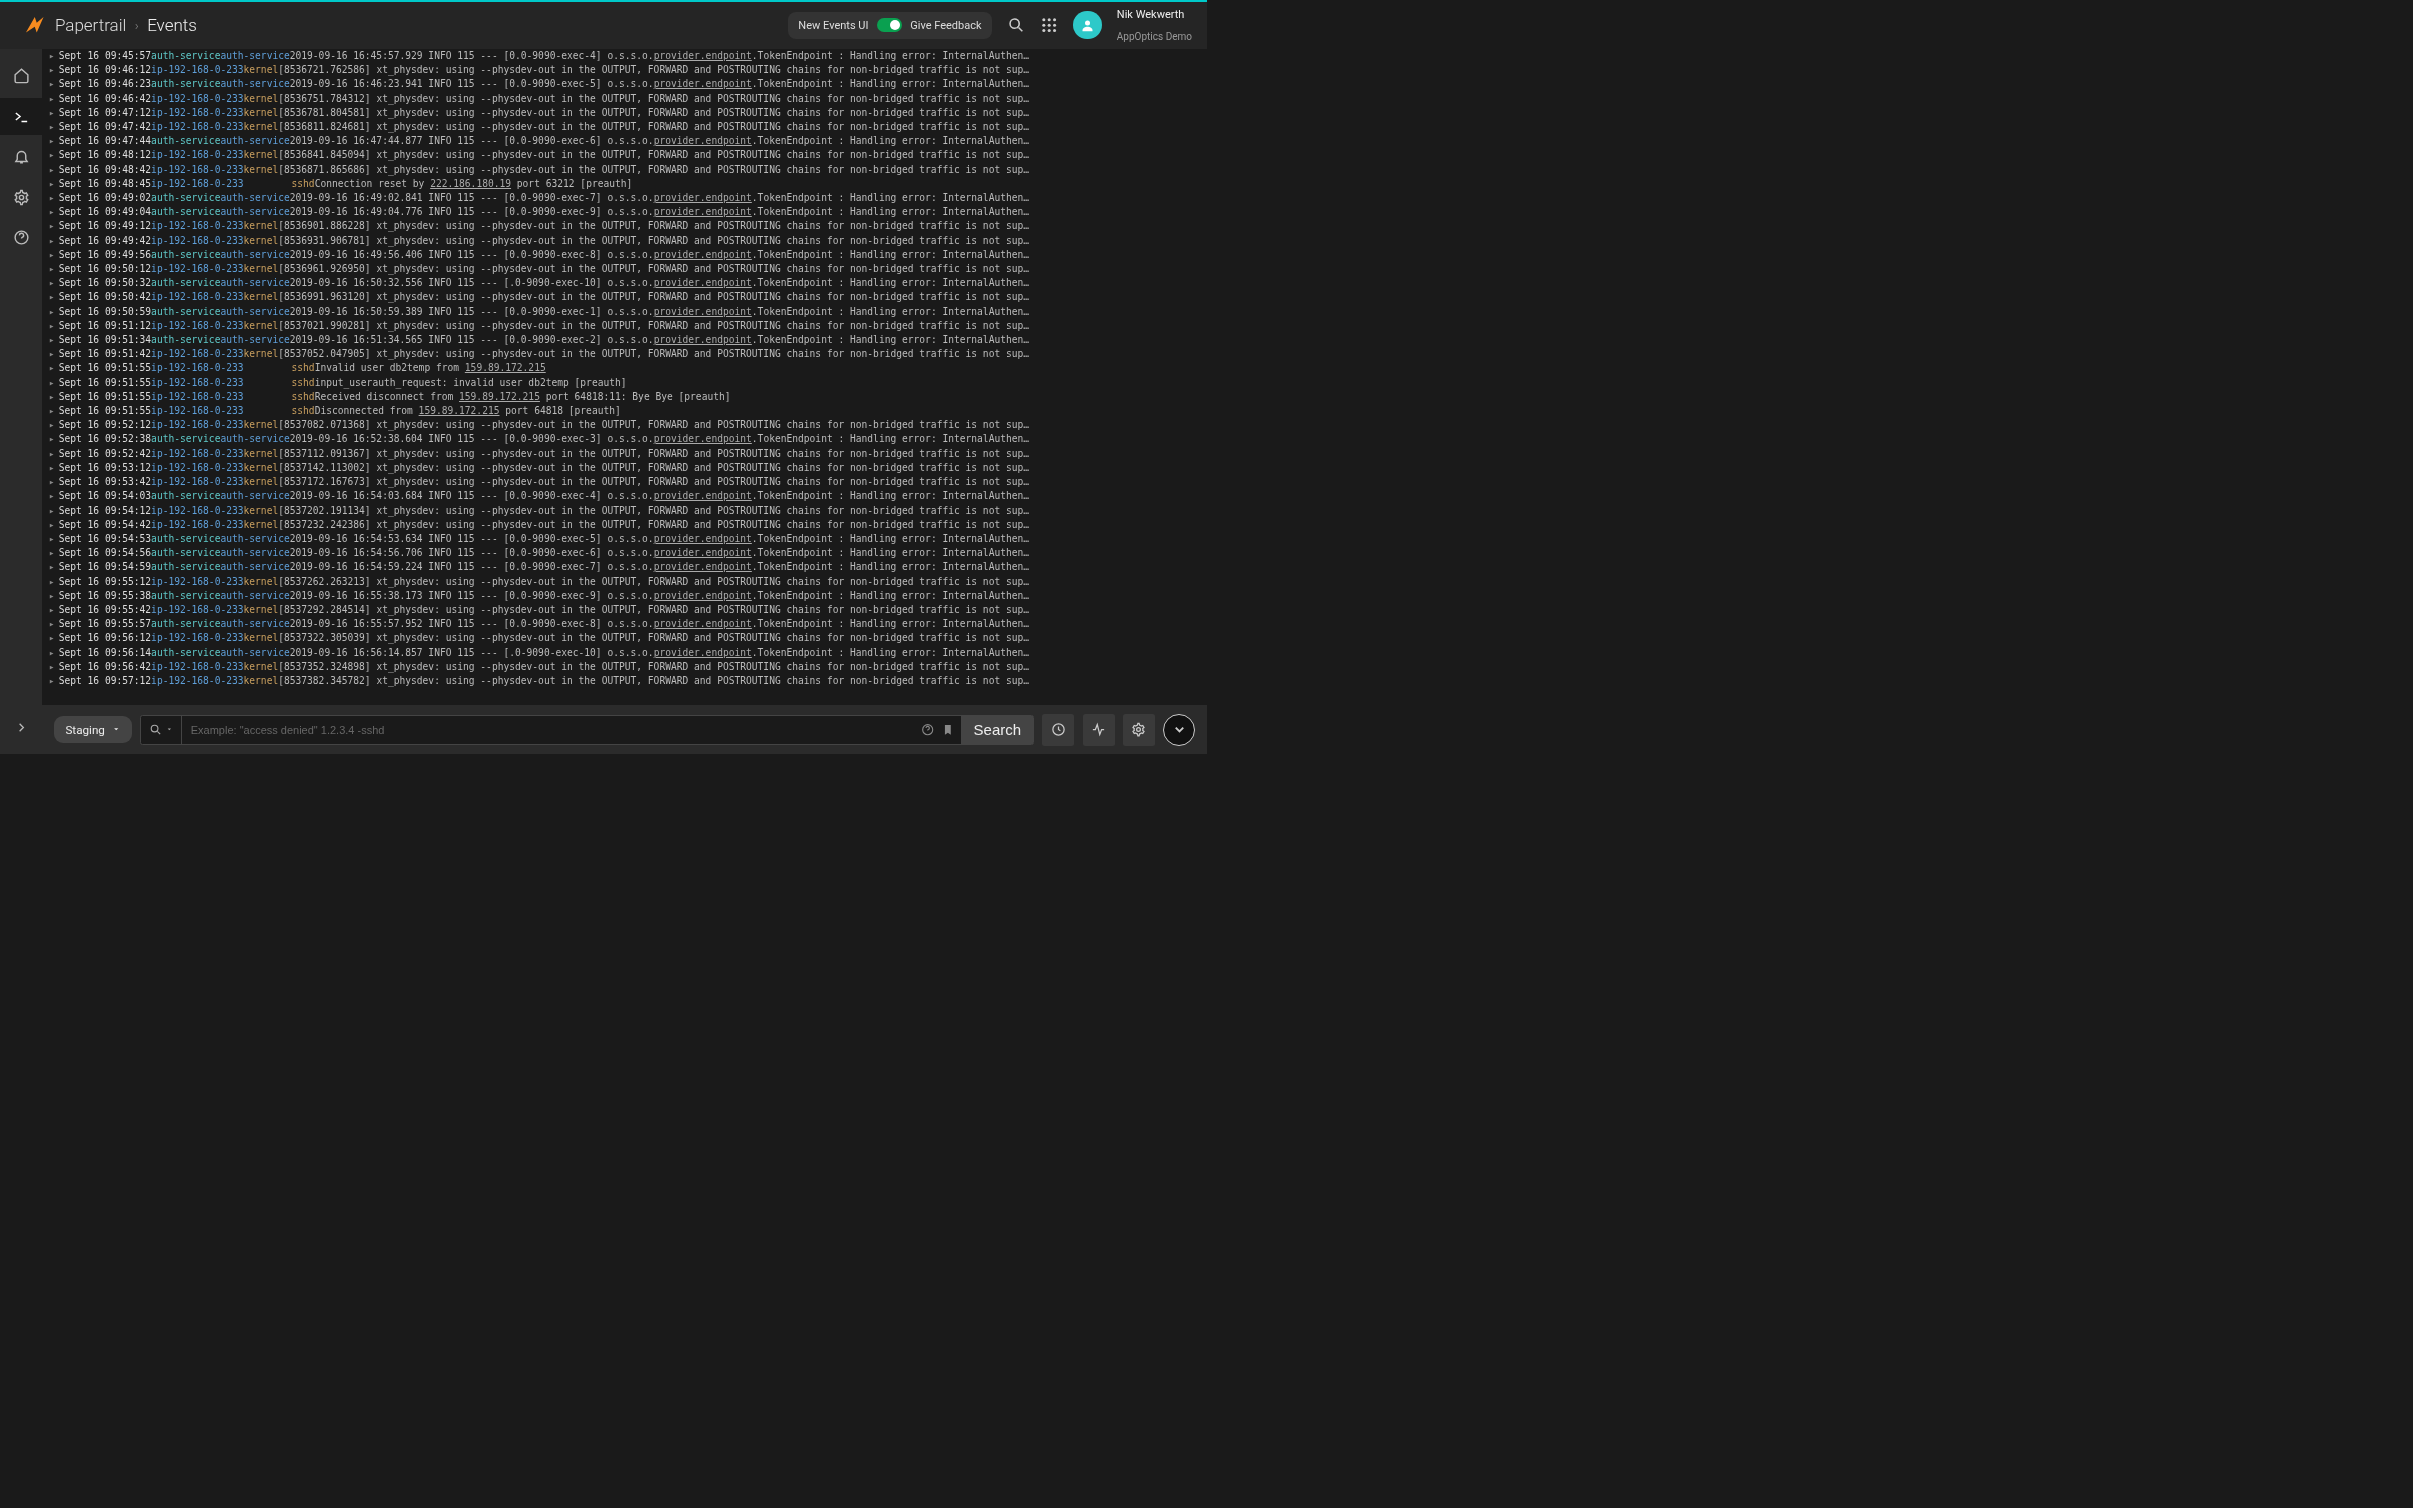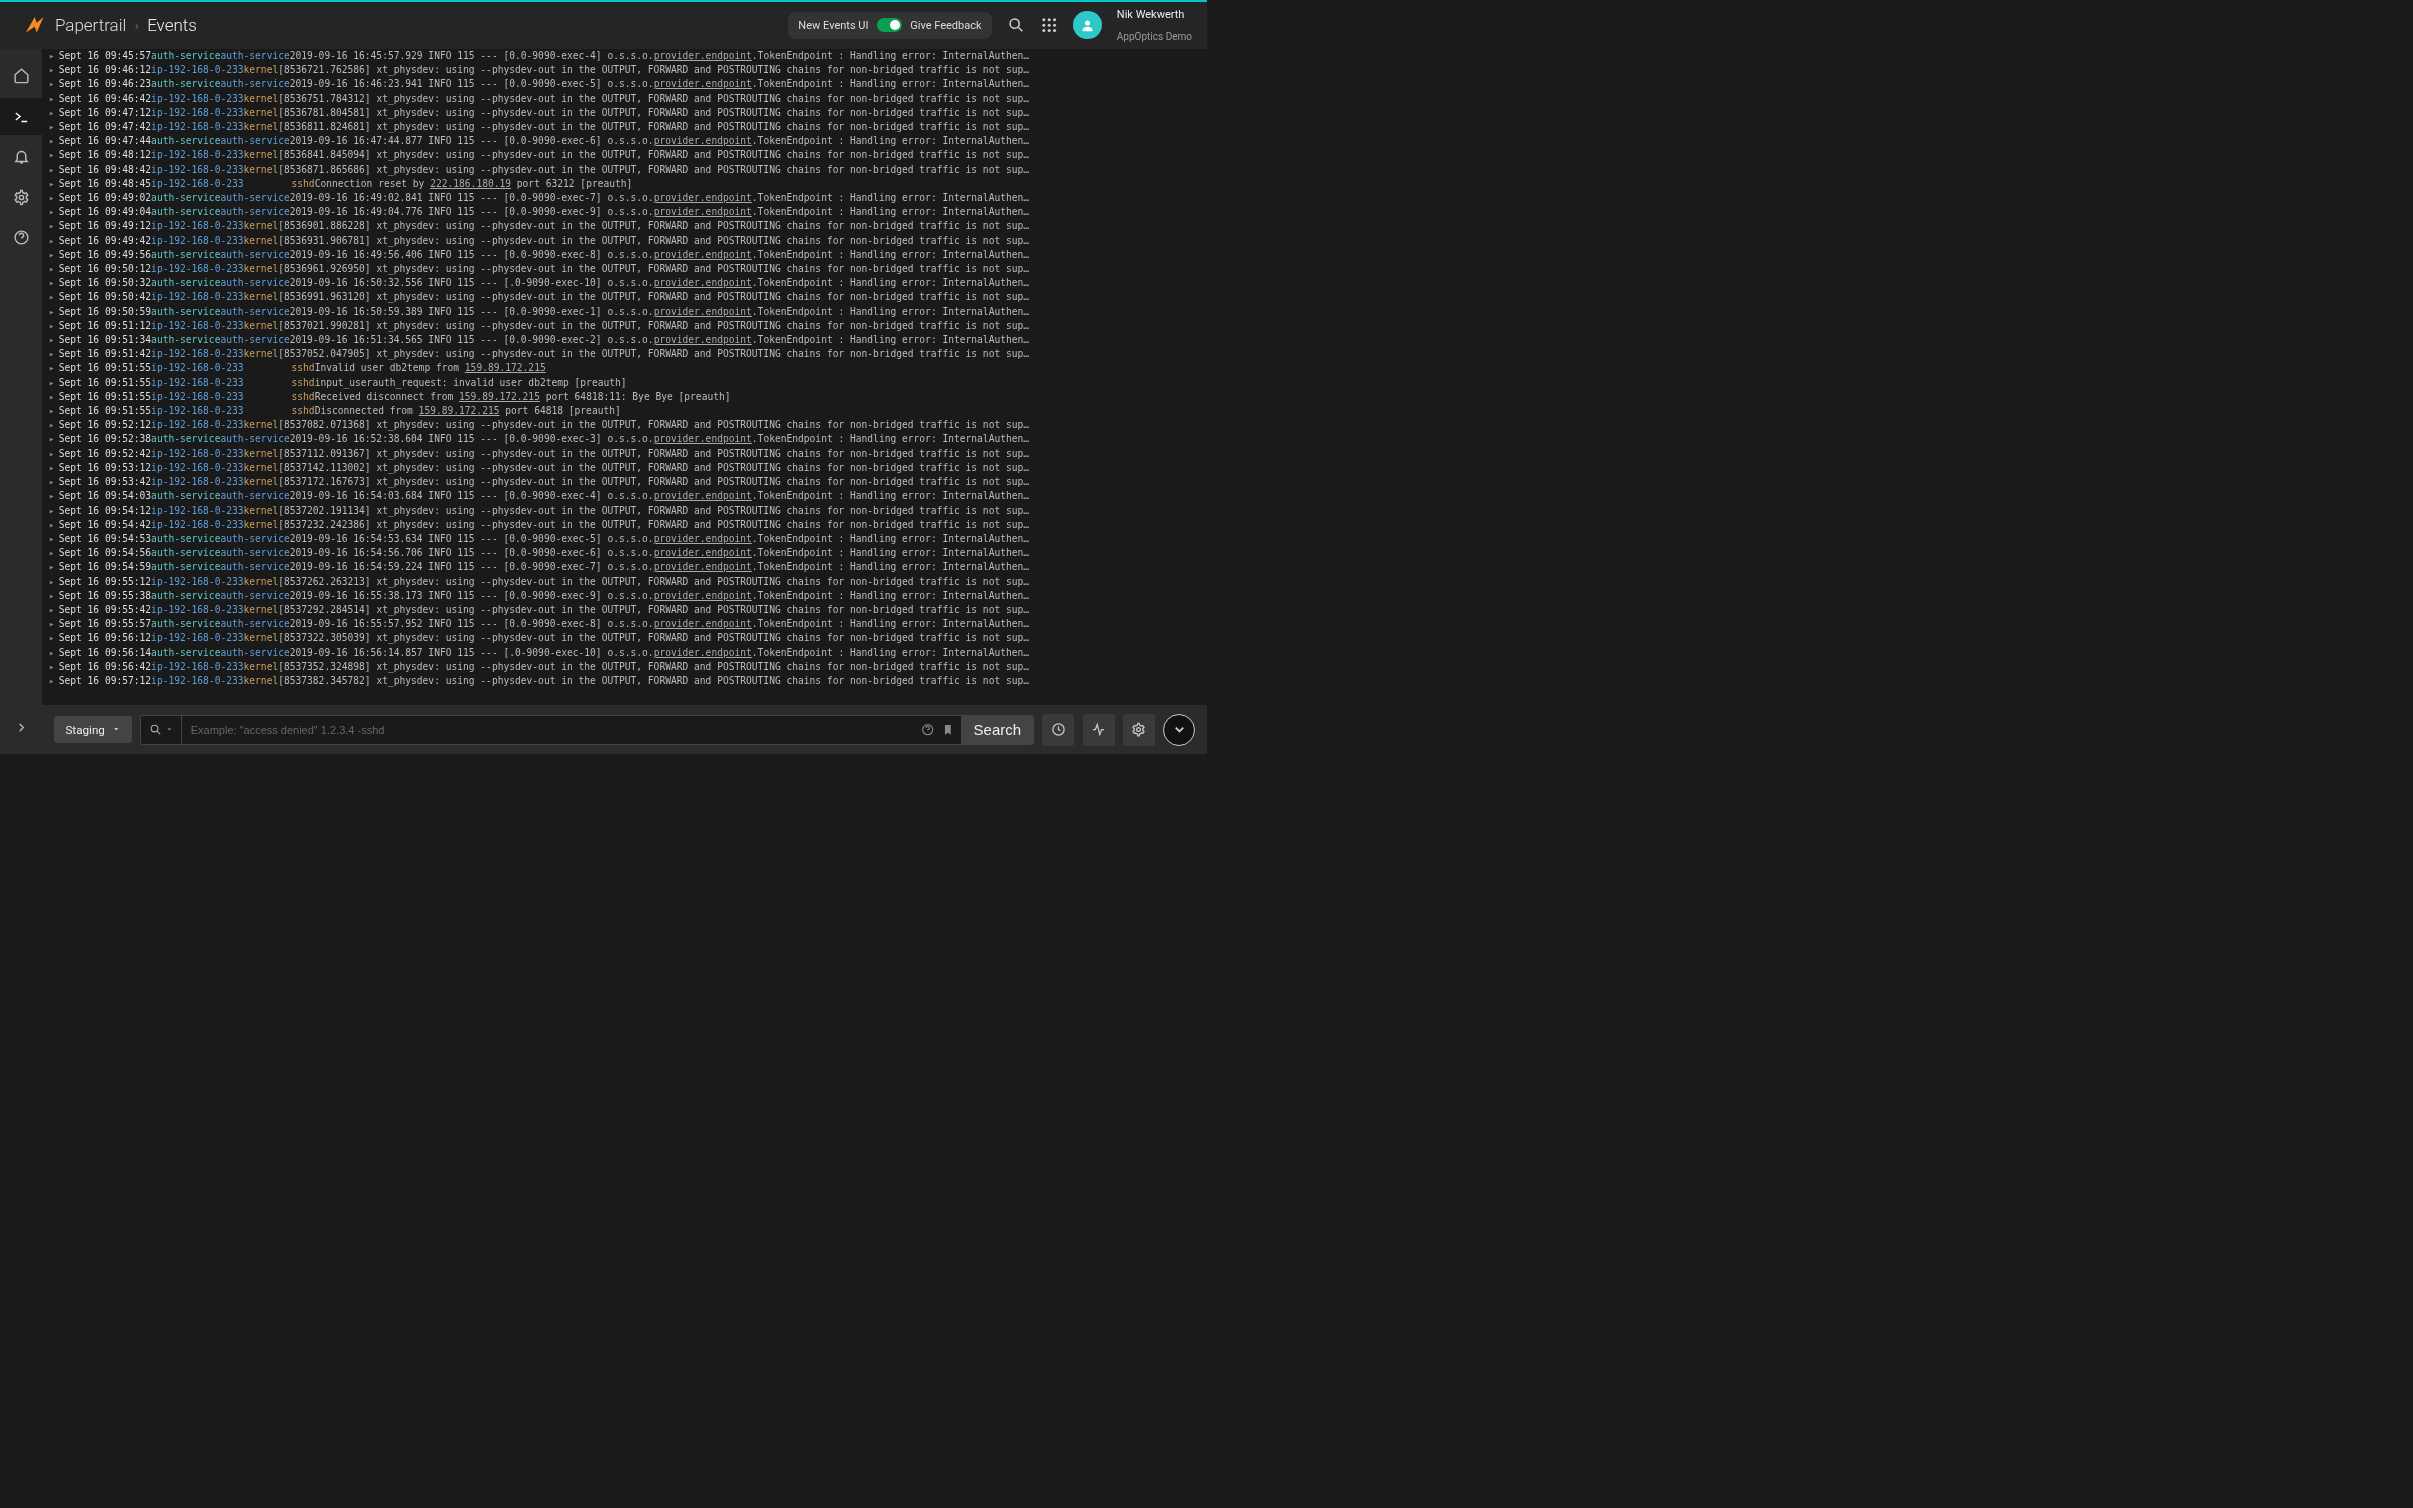--- a/index.html
+++ b/index.html
@@ -145,21 +145,21 @@
   left: 42px; right: 0; bottom: 0;
   height: 49px;
   background: #2b2b2b;
   display: flex;
   align-items: center;
   padding: 0 11.7px;
   gap: 8.4px;
 }
 .env-pill {
   background: #444;
-  border-radius: 3px;
+  border-radius: 9px;
   padding: 6.7px 11.7px;
   color: #eee;
   font-size: 11.7px;
   display: flex;
   align-items: center;
   gap: 6.7px;
 }
 .search-wrap {
   flex: 1;
   display: flex;

